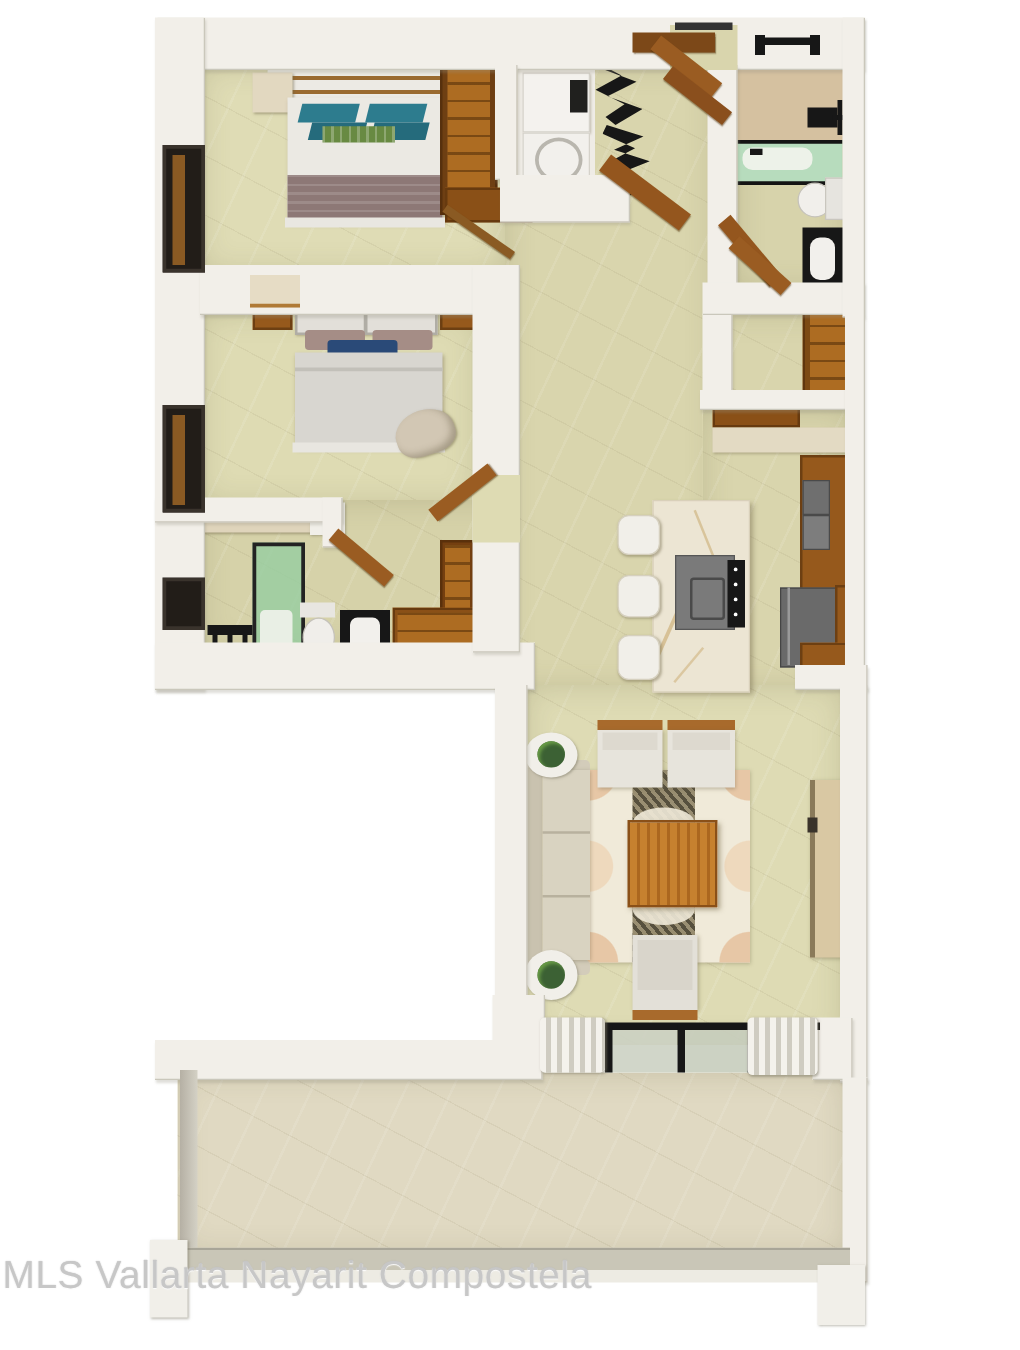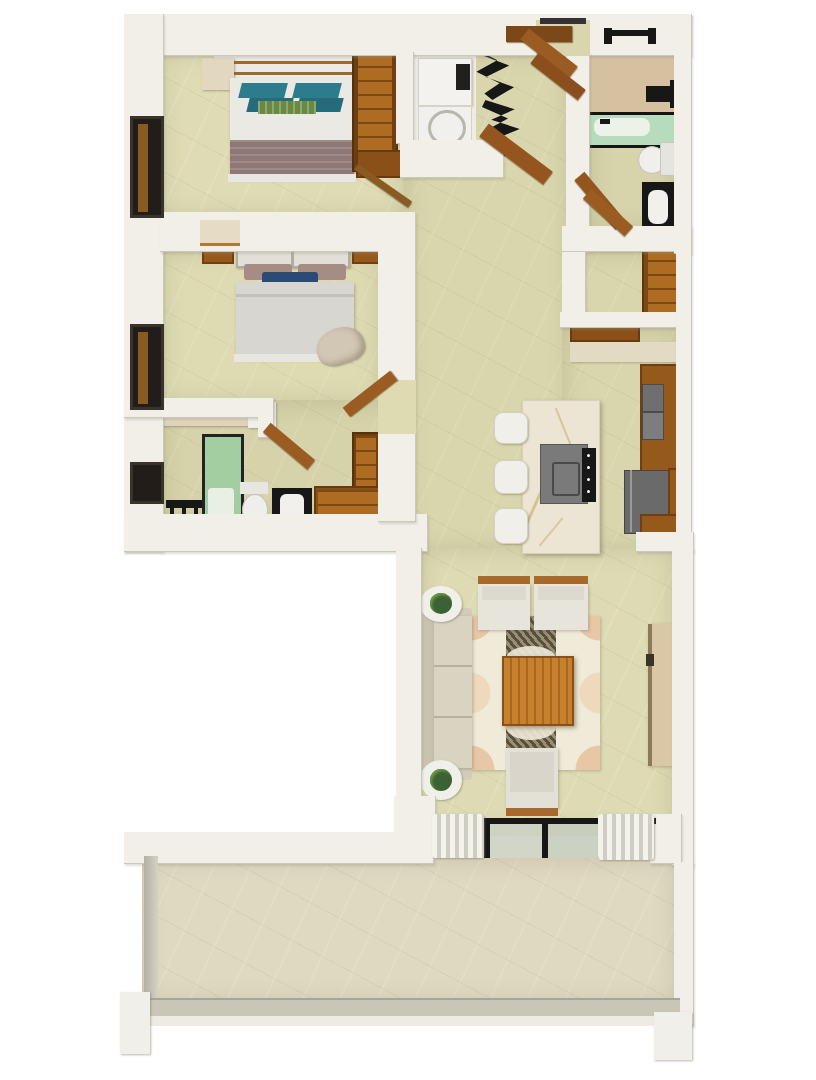--- a/index.html
+++ b/index.html
@@ -220,14 +220,15 @@
   <div class="blk" style="left:542px;top:820px;width:6px;height:38px;"></div>
   <div class="blk" style="left:598px;top:820px;width:6px;height:38px;"></div>
   <div class="curtain" style="left:432px;top:814px;width:52px;height:44px;"></div>
   <div class="curtain" style="left:598px;top:814px;width:56px;height:46px;"></div>
   <div class="abs" style="left:144px;top:856px;width:14px;height:150px;background:linear-gradient(90deg,#b5b0a4,#d4d1c5);"></div>
   <div class="abs" style="left:142px;top:998px;width:538px;height:20px;background:#c9c6b7;box-shadow:inset 0 2px 0 #a8a598;"></div>
   <div class="abs" style="left:142px;top:1016px;width:538px;height:10px;background:#edebe3;"></div>
   <div class="whitefur" style="left:120px;top:992px;width:30px;height:62px;"></div>
   <div class="whitefur" style="left:654px;top:1012px;width:38px;height:48px;"></div>
 
+  <div id="watermark">MLS Vallarta Nayarit Compostela</div>
 
 </div>
 
 </body></html>

